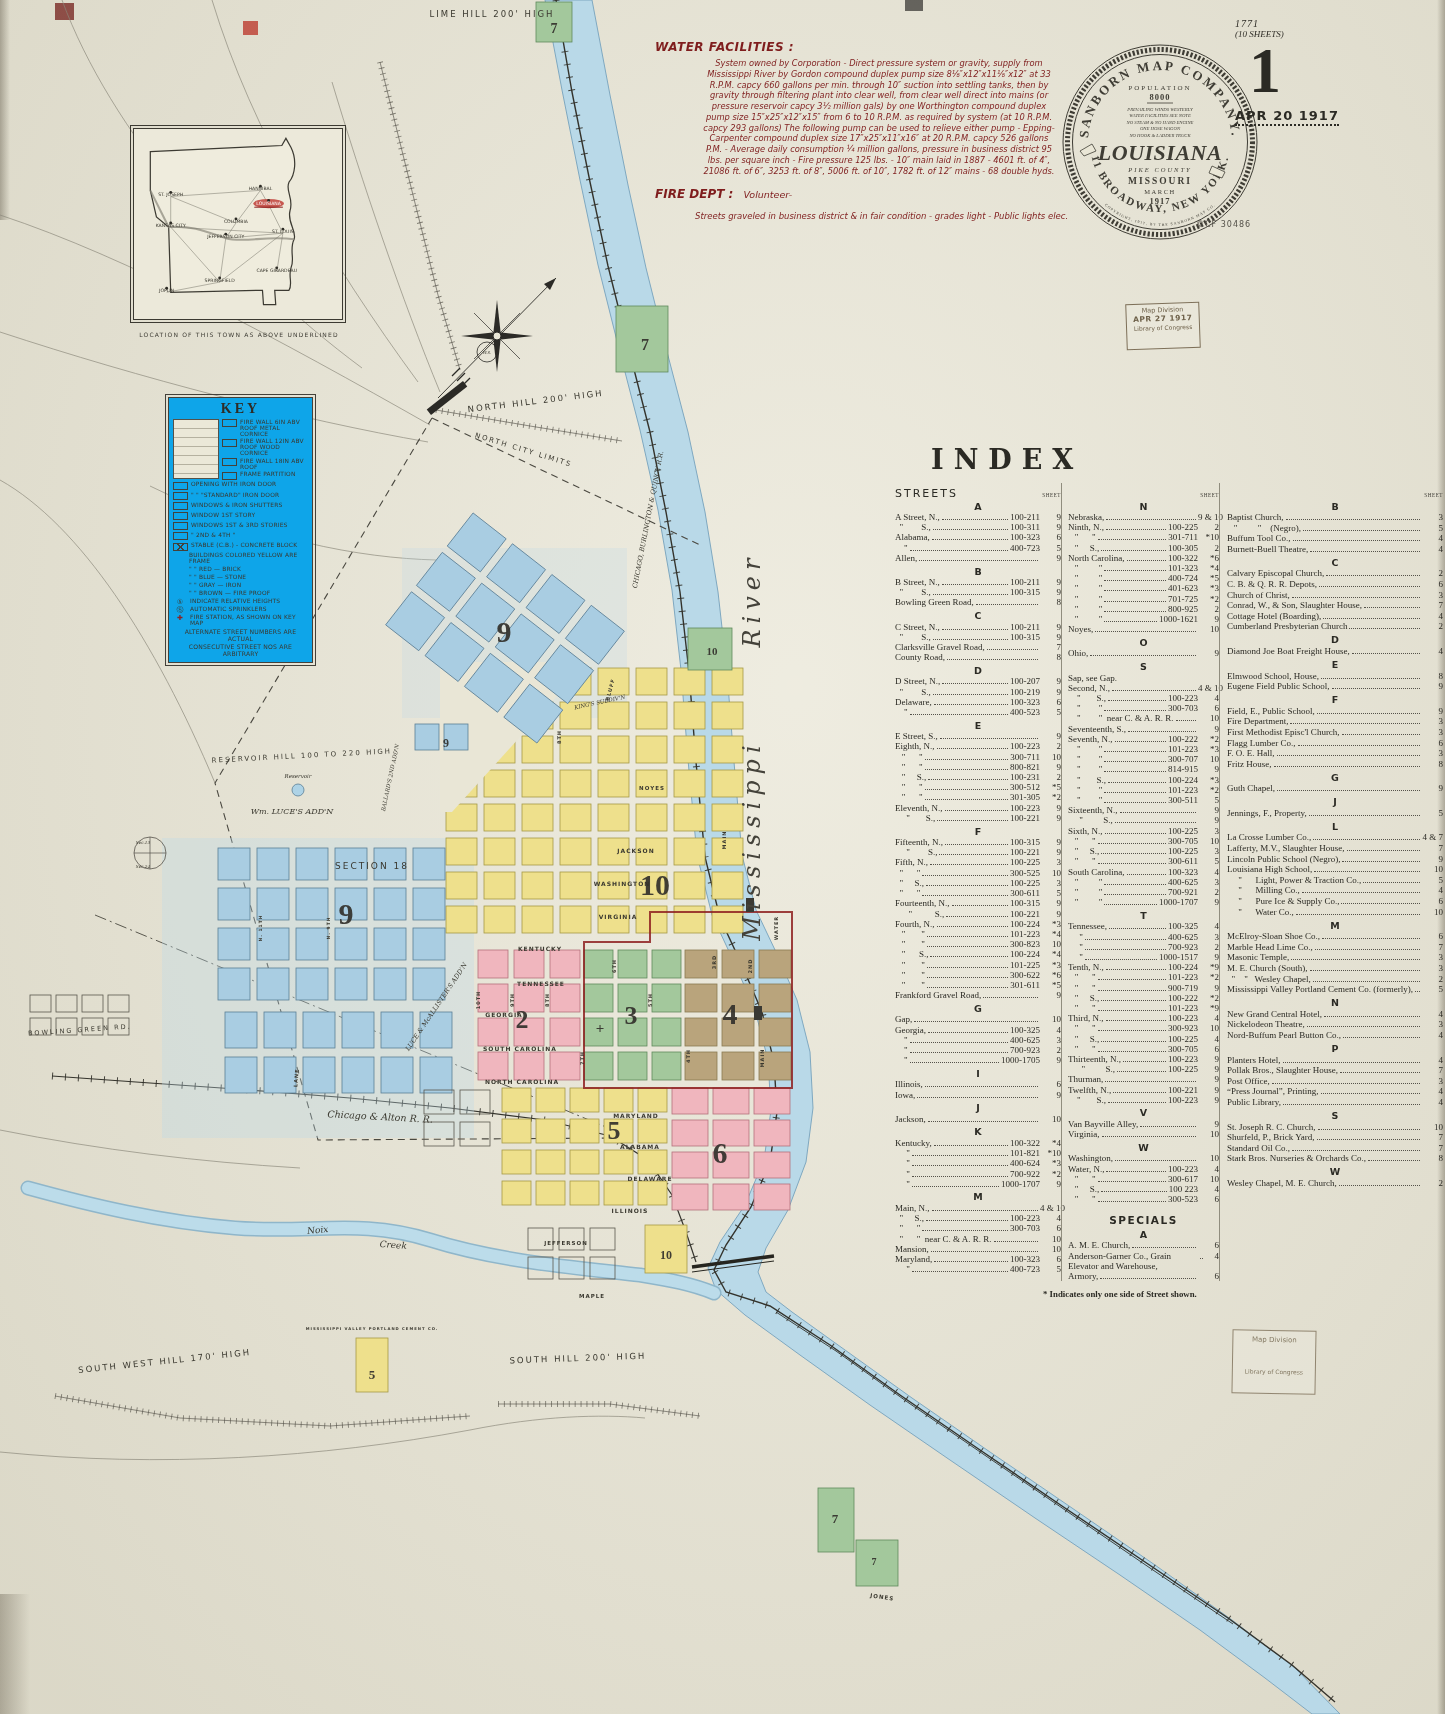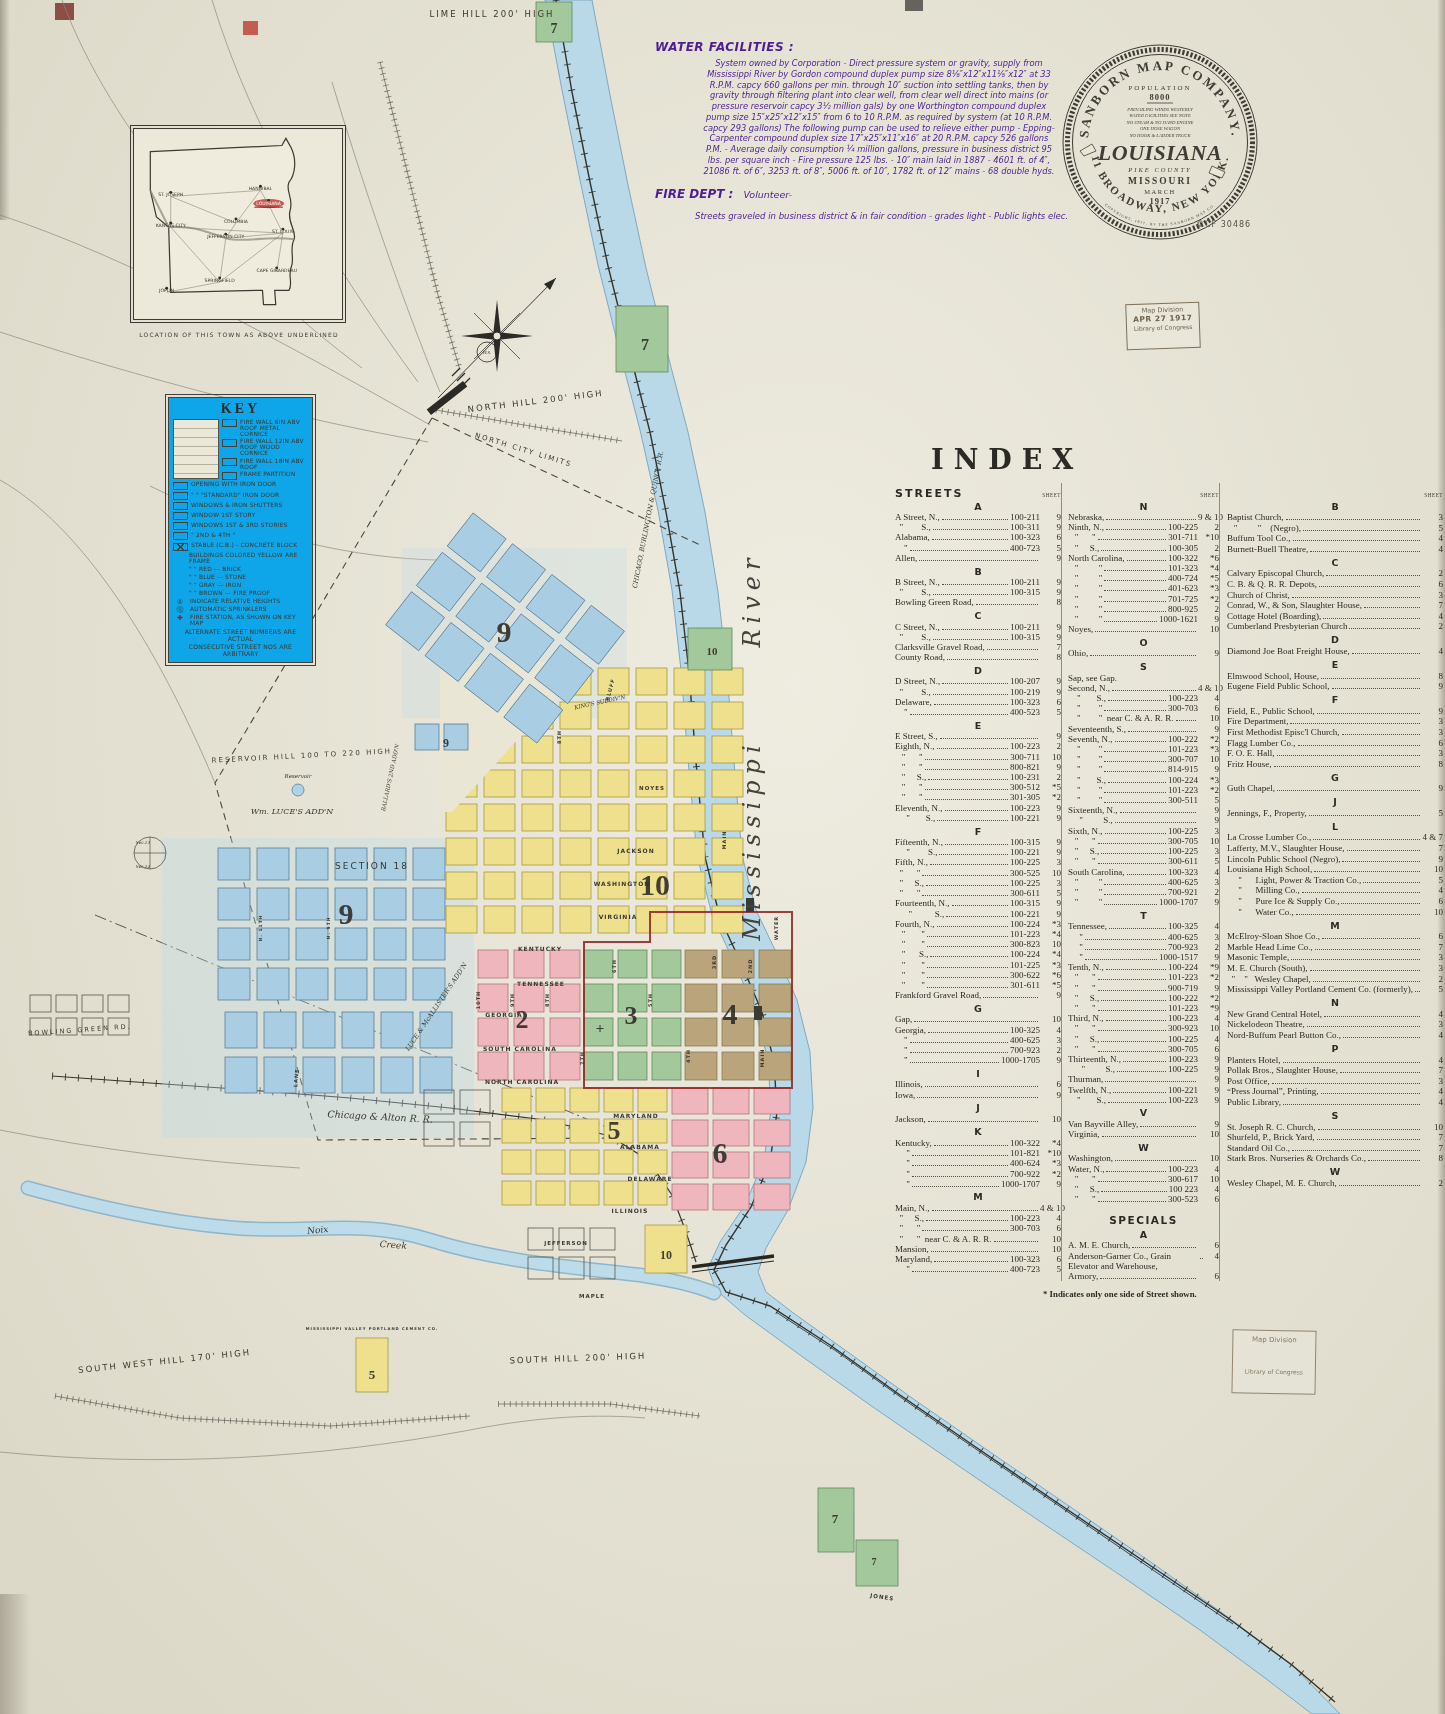--- a/index.html
+++ b/index.html
@@ -8,21 +8,21 @@
   .page::after{content:"";position:absolute;inset:0;pointer-events:none;
         background:radial-gradient(ellipse at 55% 40%, rgba(255,255,255,.25), rgba(120,115,95,.12) 95%);}
   svg text{user-select:none;}
   
   .abs{position:absolute;}
   .artifact{position:absolute;}
   .edge-r{right:0;top:0;width:8px;height:100%;background:linear-gradient(to left,#a9a494,rgba(170,165,148,0));}
   .corner-bl{left:0;bottom:0;width:30px;height:120px;background:linear-gradient(to right,#b3ae9e,rgba(179,174,158,0));}
   .corner-tl{left:0;top:0;width:10px;height:220px;background:linear-gradient(to right,#a9a494,rgba(170,165,148,0));}
   
-  .notes{left:655px;top:40px;width:445px;font-style:italic;color:#4c1d95;}
+  .notes{left:655px;top:40px;width:445px;font-style:italic;color:#7f1d1d;}
   .notes .t1{font-weight:bold;font-size:12px;letter-spacing:.5px;}
   .notes .body{margin:4px 0 0 48px;font-size:8.3px;line-height:1.3;width:352px;text-align:center;}
   .notes .t2{margin-top:10px;font-weight:bold;font-size:12px;}
   .notes .t2 .sub{font-weight:normal;font-size:9.5px;margin-left:10px;}
   .notes .street{margin:10px 0 0 40px;font-size:8.5px;width:390px;}
   
   .inset{left:133px;top:128px;width:212px;}
   .inset .box{border:1.6px solid #3c3a32;outline:1px solid #3c3a32;outline-offset:2px;background:#ece9da;}
   .inset .cap{margin-top:7px;text-align:center;font-size:6px;letter-spacing:1.2px;color:#3c3a32;}
   
@@ -55,21 +55,21 @@
   .krow.center{justify-content:center;text-align:center;font-size:6.1px;}
   
   .index{left:895px;top:444px;width:548px;font-family:"Liberation Serif",serif;color:#2b2a24;}
   .idx-title{margin-left:36px;width:230px;text-align:left;font-size:27px;font-weight:bold;letter-spacing:10px;font-family:"DejaVu Serif",serif;}
   .cols{display:flex;margin-top:8px;}
   .coln{box-sizing:border-box;}
   .c1{width:166px;}
   .c2{width:158px;border-left:1px solid #908d7e;padding-left:6px;}
   .c3{flex:1;border-left:1px solid #908d7e;padding-left:7px;}
   .colhead{position:relative;height:15px;}
-  .colhead .sts{text-align:center;font-weight:bold;font-size:11px;letter-spacing:2px;font-family:"DejaVu Sans",sans-serif;margin-top:44px;}
+  .colhead .sts{text-align:center;font-weight:normal;font-size:11px;letter-spacing:2px;font-family:"DejaVu Sans",sans-serif;margin-top:44px;}
   .colhead .sh{position:absolute;right:0;bottom:0;font-size:5.2px;letter-spacing:.5px;color:#44413a;}
   .sec{text-align:center;font-weight:bold;font-size:9.5px;margin:2.5px 0 .5px;font-family:"DejaVu Sans",sans-serif;}
   .row{display:flex;align-items:baseline;font-size:9px;line-height:10.2px;}
   .c3 .row{line-height:10.6px;}
   .row .n{white-space:pre-wrap;}
   .row .d{flex:1;border-bottom:1px dotted #55524a;margin:0 2px 2px;min-width:3px;}
   .row .r{white-space:nowrap;}
   .row .s{width:21px;text-align:right;white-space:nowrap;}
   .specials-h{text-align:center;font-weight:bold;font-size:10.5px;letter-spacing:1.5px;margin-top:10px;font-family:"DejaVu Sans",sans-serif;}
   .footnote{margin:8px 0 0 148px;font-weight:bold;font-size:8.8px;font-family:"Liberation Serif",serif;}
@@ -524,20 +524,26 @@
         <text x="0" y="18" font-size="22" text-anchor="middle" fill="#3f3d35" font-family="&quot;Liberation Serif&quot;,serif" font-weight="bold" font-style="italic" letter-spacing="0.5">LOUISIANA</text>
         <text x="0" y="30" font-size="6.5" text-anchor="middle" fill="#3f3d35" font-family="&quot;Liberation Serif&quot;,serif" font-style="italic" letter-spacing="2">PIKE COUNTY</text>
         <text x="0" y="42" font-size="9.5" text-anchor="middle" fill="#3f3d35" font-family="&quot;Liberation Serif&quot;,serif" font-weight="bold" letter-spacing="2">MISSOURI</text>
         <text x="0" y="52" font-size="6.5" text-anchor="middle" fill="#3f3d35" font-family="&quot;Liberation Serif&quot;,serif" letter-spacing="1.5">MARCH</text>
         <text x="0" y="62" font-size="8.5" text-anchor="middle" fill="#3f3d35" font-family="&quot;Liberation Serif&quot;,serif" font-weight="bold" letter-spacing="1">1917</text>
         <path d="M-68,2 l-12,7 l4,5 l12,-5 z" fill="#e9e6d6" stroke="#3f3d35" stroke-width="0.8"></path>
         <path d="M52,24 l13,6 l-3,6 l-13,-5 z" fill="#e9e6d6" stroke="#3f3d35" stroke-width="0.8"></path>
       </svg>
   </div>
 
+  <div class="abs sheetblock" style="z-index:2">
+    <div class="series">1771</div>
+    <div class="series2">(10 SHEETS)</div>
+    <div class="bignum">1</div>
+    <div class="datestamp">APR 20 1917</div>
+  </div>
   <div class="copycode abs" style="z-index:2">©CF 30486</div>
 
   <div class="stamp s1" style="z-index:2">
     <div class="l1">Map Division</div>
     <div class="l2">APR 27 1917</div>
     <div class="l3">Library of Congress</div>
   </div>
   <div class="stamp s2" style="z-index:2">
     <div class="l1">Map Division</div>
     <div class="l3">Library of Congress</div>

